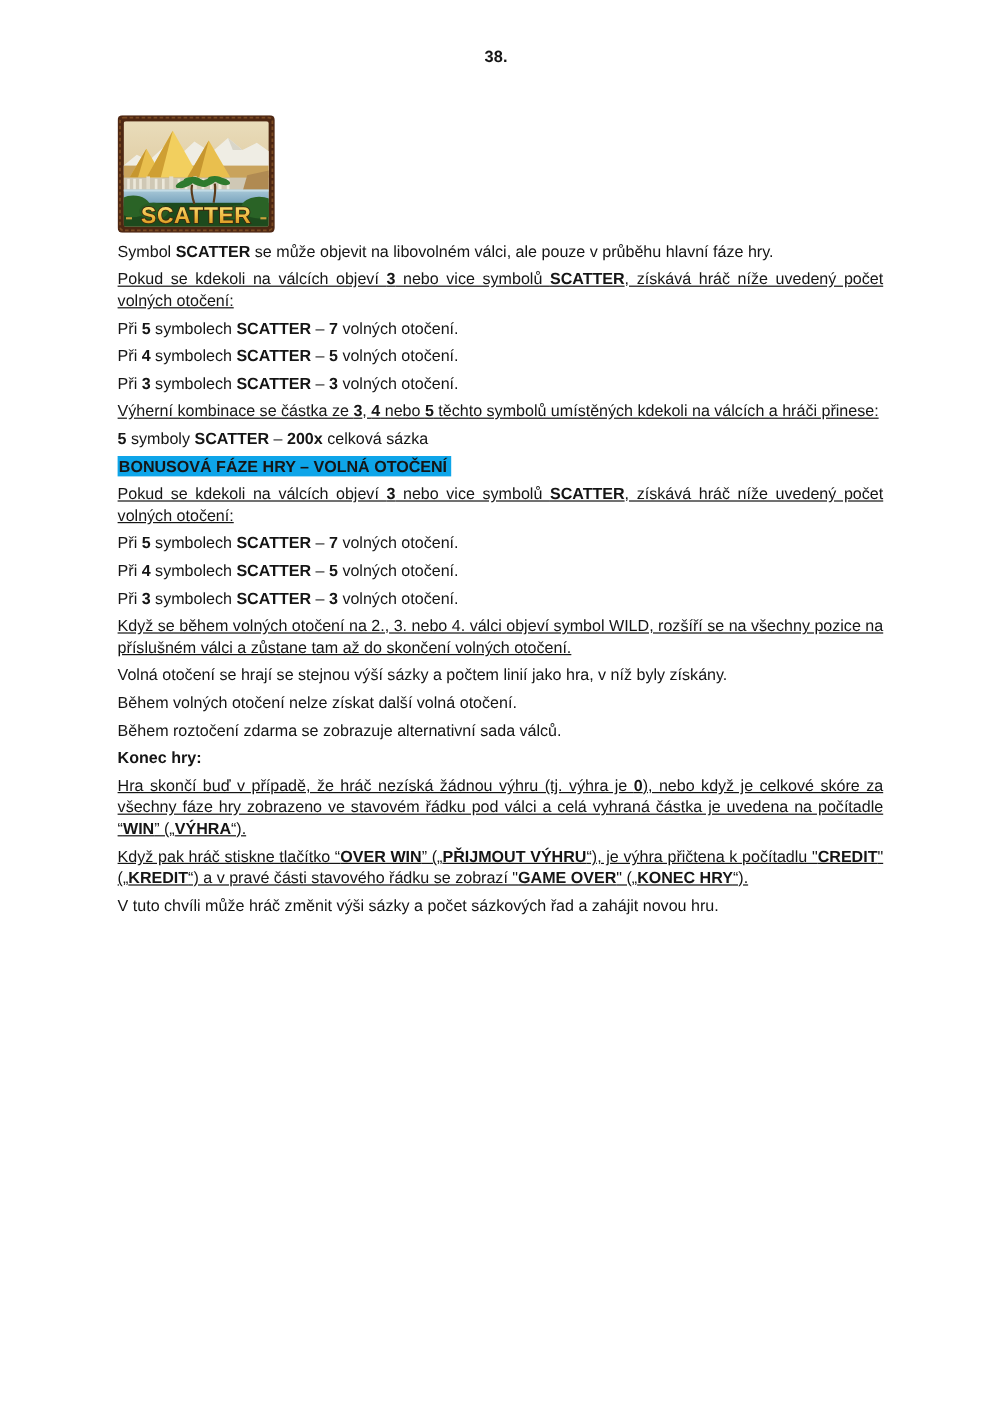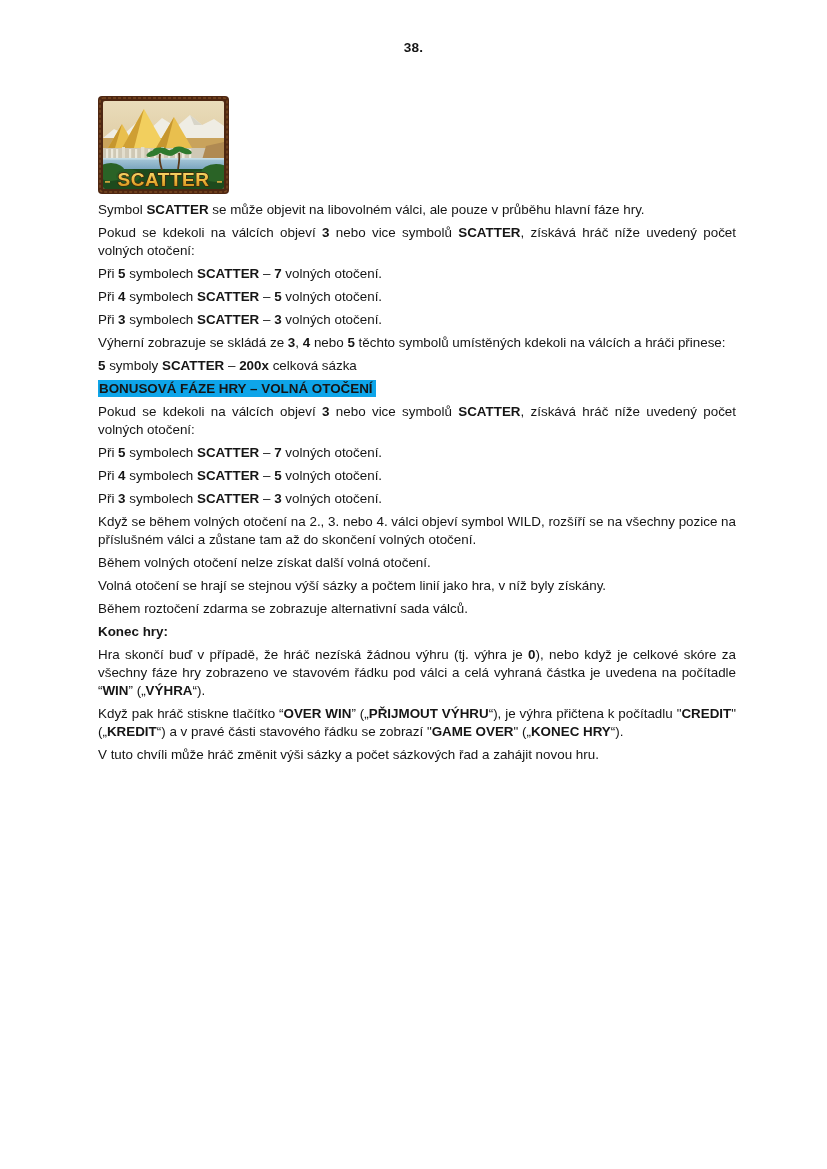--- a/index.html
+++ b/index.html
@@ -33,21 +33,21 @@
   .symbol-img {
     display: block;
     width: 131px;
     height: 98px;
     margin: 0 0 7px 0;
   }
   p.para {
     margin: 0 0 5px 0;
     line-height: 18px;
   }
-  p.justify { text-align: justify; }
+  p.justify { text-align: justify; text-decoration: underline; }
   p.para b { font-weight: bold; }
   .hl {
     background: #0ea5e9;
     padding: 1px 3px 1px 1px;
   }
   .scatter-label {
     font-family: "Liberation Sans", sans-serif;
     font-weight: bold;
     letter-spacing: 0.5px;
   }
@@ -149,30 +149,30 @@
         <rect x="119" y="85" width="5" height="1.8" fill="#caa23c"></rect>
       </g>
     </svg>
 
     <div>
         <p class="para"><span>Symbol </span><b>SCATTER</b><span> se může objevit na libovolném válci, ale pouze v průběhu hlavní fáze hry.</span></p>
         <p class="para justify"><span>Pokud se kdekoli na válcích objeví </span><b>3</b><span> nebo vice symbolů </span><b>SCATTER</b><span>, získává hráč níže uvedený počet volných otočení:</span></p>
         <p class="para"><span>Při </span><b>5</b><span> symbolech </span><b>SCATTER</b><span> – </span><b>7</b><span> volných otočení.</span></p>
         <p class="para"><span>Při </span><b>4</b><span> symbolech </span><b>SCATTER</b><span> – </span><b>5</b><span> volných otočení.</span></p>
         <p class="para"><span>Při </span><b>3</b><span> symbolech </span><b>SCATTER</b><span> – </span><b>3</b><span> volných otočení.</span></p>
-        <p class="para justify"><span>Výherní zobrazuje se skládá ze </span><b>3</b><span>, </span><b>4</b><span> nebo </span><b>5</b><span> těchto symbolů umístěných kdekoli na válcích a hráči přinese:</span></p>
+        <p class="para justify"><span>Výherní kombinace se částka ze </span><b>3</b><span>, </span><b>4</b><span> nebo </span><b>5</b><span> těchto symbolů umístěných kdekoli na válcích a hráči přinese:</span></p>
         <p class="para"><b>5</b><span> symboly </span><b>SCATTER</b><span> – </span><b>200x</b><span> celková sázka</span></p>
         <p class="para"><span class="hl"><b>BONUSOVÁ FÁZE HRY – VOLNÁ OTOČENÍ</b></span></p>
         <p class="para justify"><span>Pokud se kdekoli na válcích objeví </span><b>3</b><span> nebo vice symbolů </span><b>SCATTER</b><span>, získává hráč níže uvedený počet volných otočení:</span></p>
         <p class="para"><span>Při </span><b>5</b><span> symbolech </span><b>SCATTER</b><span> – </span><b>7</b><span> volných otočení.</span></p>
         <p class="para"><span>Při </span><b>4</b><span> symbolech </span><b>SCATTER</b><span> – </span><b>5</b><span> volných otočení.</span></p>
         <p class="para"><span>Při </span><b>3</b><span> symbolech </span><b>SCATTER</b><span> – </span><b>3</b><span> volných otočení.</span></p>
         <p class="para justify"><span>Když se během volných otočení na 2., 3. nebo 4. válci objeví symbol WILD, rozšíří se na všechny pozice na příslušném válci a zůstane tam až do skončení volných otočení.</span></p>
+        <p class="para"><span>Volná otočení se hrají se stejnou výší sázky a počtem linií jako hra, v níž byly získány.</span></p>
         <p class="para"><span>Během volných otočení nelze získat další volná otočení.</span></p>
-        <p class="para"><span>Volná otočení se hrají se stejnou výší sázky a počtem linií jako hra, v níž byly získány.</span></p>
         <p class="para"><span>Během roztočení zdarma se zobrazuje alternativní sada válců.</span></p>
         <p class="para" style=""><b>Konec hry:</b></p>
         <p class="para justify"><span>Hra skončí buď v případě, že hráč nezíská žádnou výhru (tj. výhra je </span><b>0</b><span>), nebo když je celkové skóre za všechny fáze hry zobrazeno ve stavovém řádku pod válci a celá vyhraná částka je uvedena na počítadle “</span><b>WIN</b><span>” („</span><b>VÝHRA</b><span>“).</span></p>
         <p class="para justify"><span>Když pak hráč stiskne tlačítko “</span><b>OVER WIN</b><span>” („</span><b>PŘIJMOUT VÝHRU</b><span>“), je výhra přičtena k počítadlu "</span><b>CREDIT</b><span>" („</span><b>KREDIT</b><span>“) a v pravé části stavového řádku se zobrazí "</span><b>GAME OVER</b><span>" („</span><b>KONEC HRY</b><span>“).</span></p>
         <p class="para"><span>V tuto chvíli může hráč změnit výši sázky a počet sázkových řad a zahájit novou hru.</span></p>
       </div>
 
   </div>
 </div>
 

